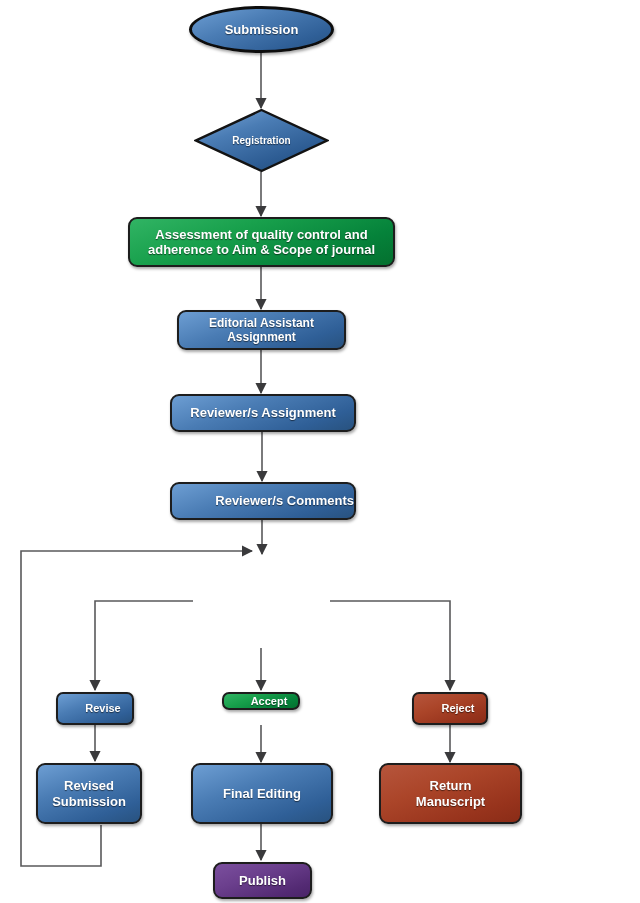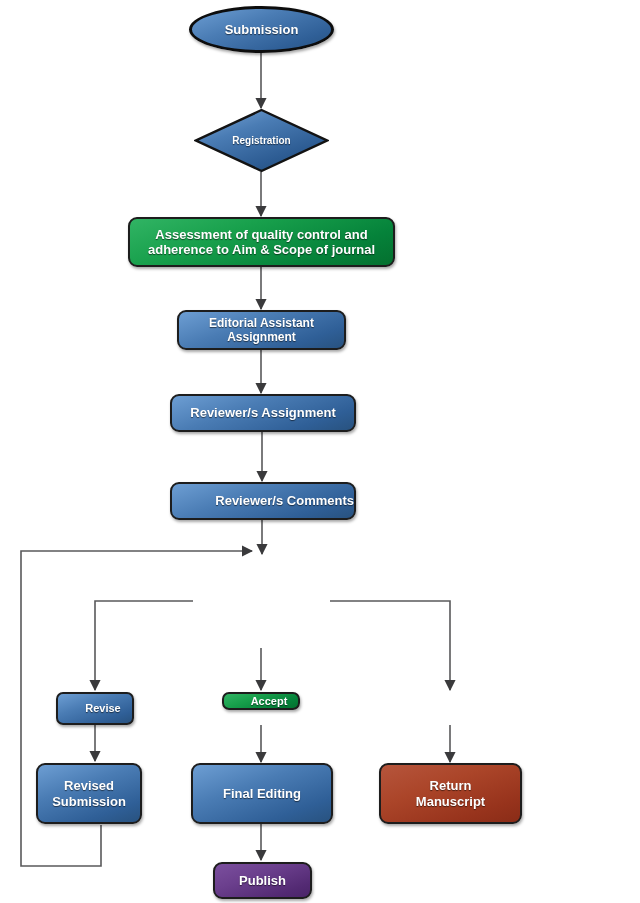--- a/index.html
+++ b/index.html
@@ -162,20 +162,23 @@
 
 
   <div class="node box small fill-blue fs-11" style="left:56px; top:692px; width:78px; height:33px;">
     <span class="lbl">Revise</span>
   </div>
 
   <div class="node box small fill-green fs-11" style="left:222px; top:692px; width:78px; height:18px;">
     <span class="lbl">Accept</span>
   </div>
 
+  <div class="node box small fill-red fs-11" style="left:412px; top:692px; width:76px; height:33px;">
+    <span class="lbl">Reject</span>
+  </div>
 
   <div class="node box fill-blue fs-13" style="left:36px; top:763px; width:106px; height:61px;">
     <span>
       <span class="lbl">Revised</span>
       <span class="lbl">Submission</span>
     </span>
   </div>
 
   <div class="node box fill-blue fs-13" style="left:191px; top:763px; width:142px; height:61px;">
     <span class="lbl">Final Editing</span>

